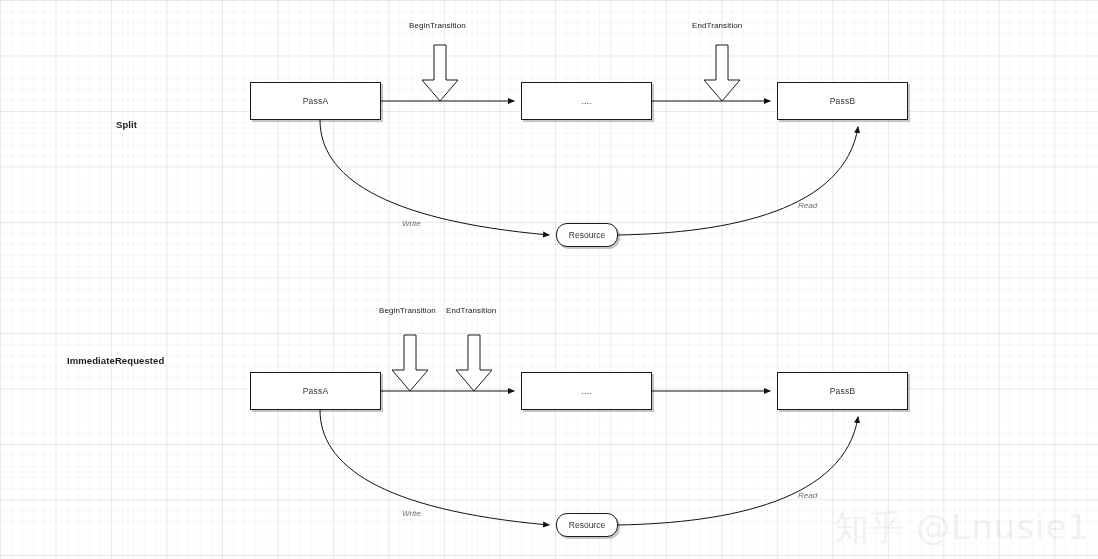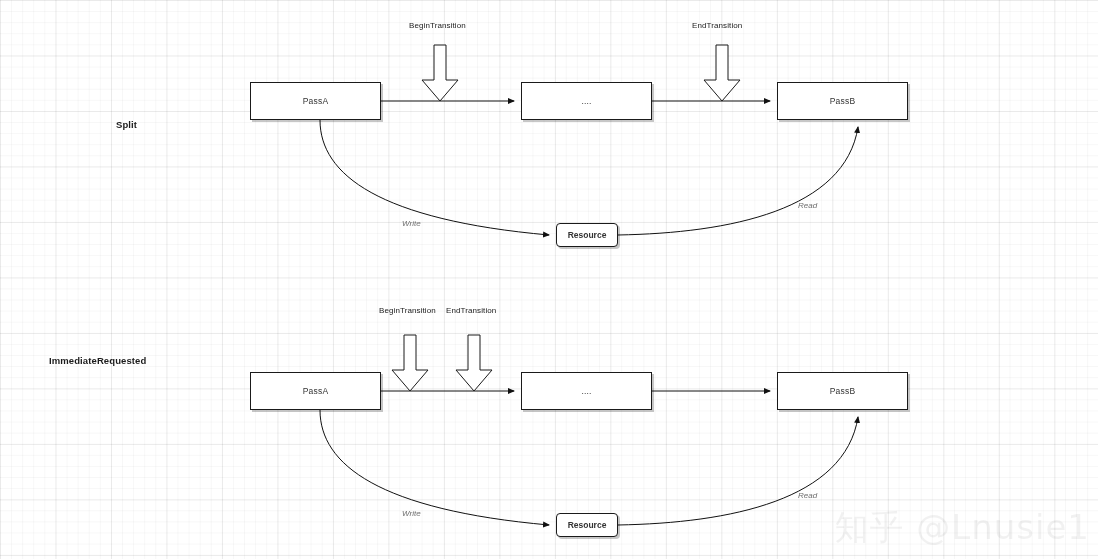--- a/index.html
+++ b/index.html
@@ -50,28 +50,27 @@
     color: #333333;
     letter-spacing: 0.2px;
     box-shadow: 2px 2px 0 rgba(0,0,0,0.22);
     text-align: right;
   }
   .node-res {
     position: absolute;
     box-sizing: border-box;
     background: #ffffff;
     border: 1px solid #1a1a1a;
-    border-radius: 4px;
+    border-radius: 11px;
     display: flex;
     align-items: center;
     justify-content: center;
     font-size: 8.5px;
     color: #333333;
     box-shadow: 2px 2px 0 rgba(0,0,0,0.22);
-    font-weight: bold;
   }
   .row-label {
     position: absolute;
     font-size: 9.5px;
     font-weight: bold;
     color: #1c1c1c;
     letter-spacing: 0.1px;
     white-space: nowrap;
   }
   .trans-label {
@@ -171,21 +170,21 @@
   <div class="node-box" style="left:777px; top:82px; width:131px; height:38px;">
     <span>PassB</span>
   </div>
   <div class="node-res" style="left:556px; top:223px; width:62px; height:24px;">
     <span>Resource</span>
   </div>
 
   <div class="edge-label" style="left:402px; top:219px;">Write</div>
   <div class="edge-label" style="left:798px; top:201px;">Read</div>
 
-  <div class="row-label" style="left:49px; top:355px;">ImmediateRequested</div>
+  <div class="row-label" style="left:67px; top:355px;">ImmediateRequested</div>
 
   <div class="trans-label" style="left:379px; top:306px;">BeginTransition</div>
   <div class="trans-label" style="left:446px; top:306px;">EndTransition</div>
 
   <div class="node-box" style="left:250px; top:372px; width:131px; height:38px;">
     <span>PassA</span>
   </div>
   <div class="node-box" style="left:521px; top:372px; width:131px; height:38px;">
     <span>....</span>
   </div>

